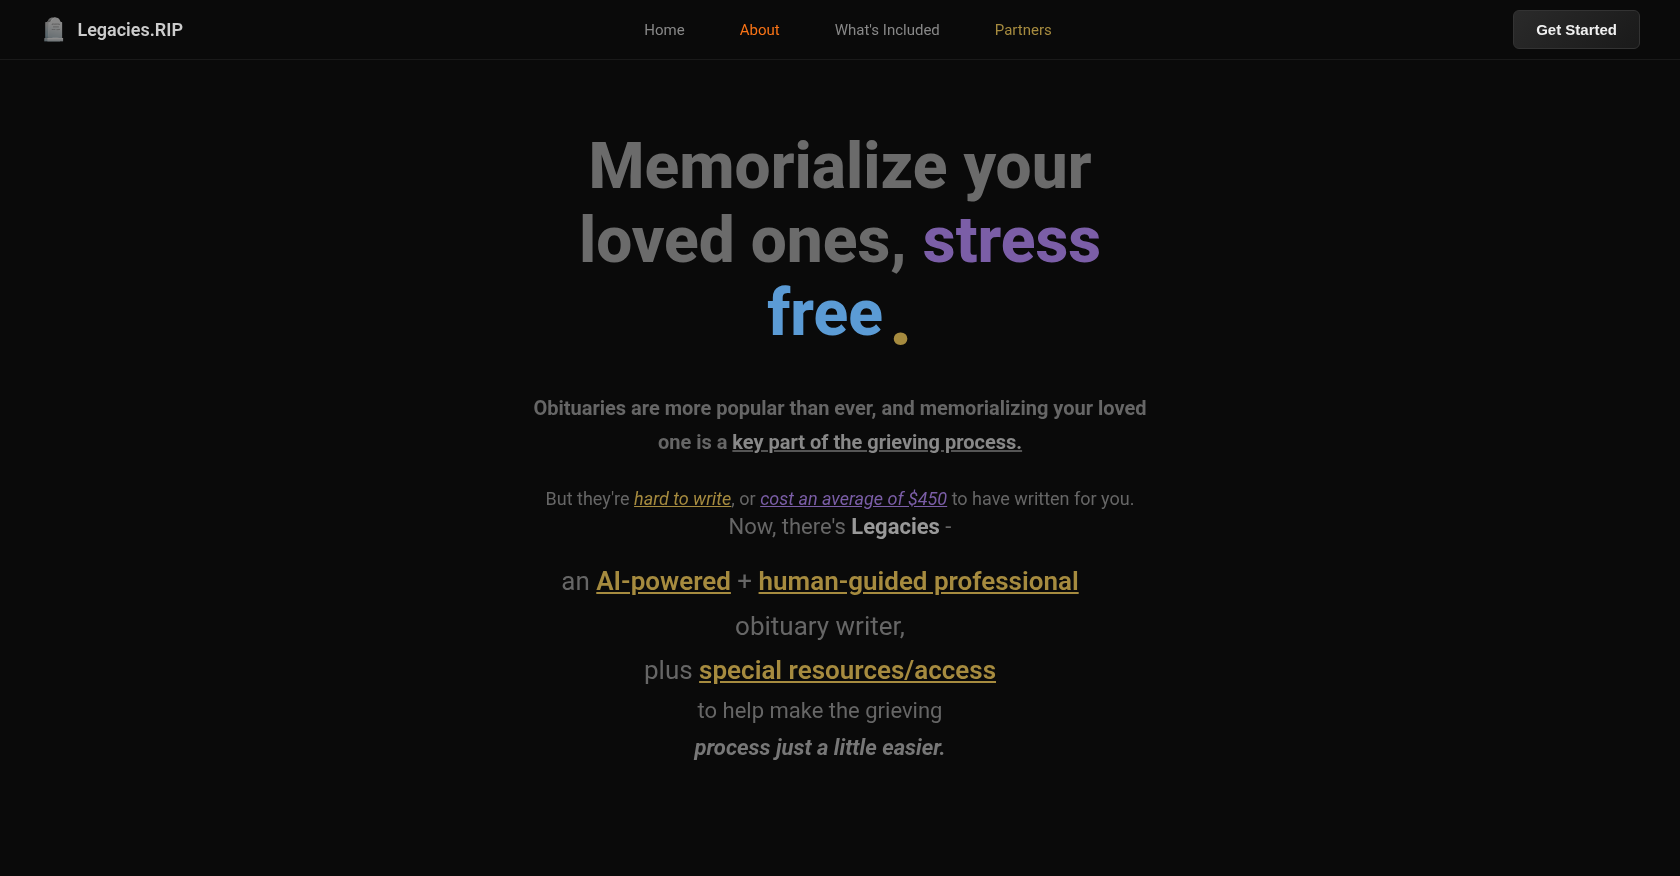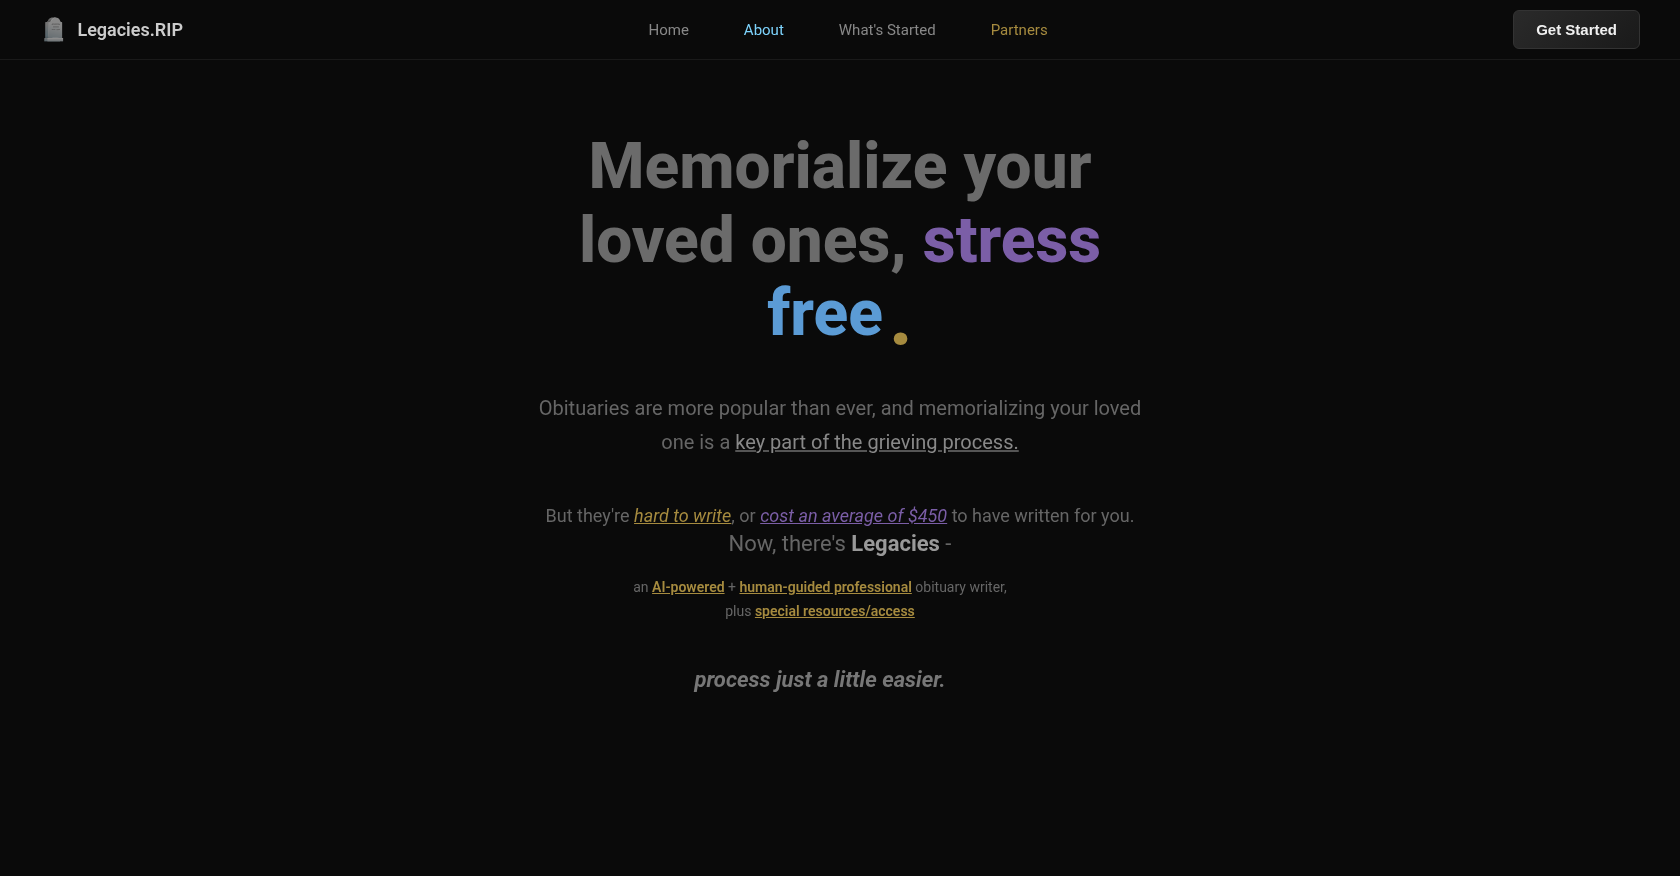--- a/index.html
+++ b/index.html
@@ -55,21 +55,21 @@
     }
 
     .nav-links a {
       text-decoration: none;
       font-size: 15px;
       color: #888;
       transition: color 0.2s;
     }
 
     .nav-links a.active-about {
-      color: #7dd3fc;
+      color: #f97316;
       text-align: right;
     }
 
     .nav-links a.active-partners {
       color: #a68b3f;
     }
 
     .nav-cta {
       background-color: #1a1a1a;
       color: #f0f0f0;
@@ -122,22 +122,22 @@
       font-size: 80px;
       line-height: 0;
       vertical-align: middle;
       margin-left: 6px;
     }
 
     .hero-subtitle {
       font-size: 20px;
       line-height: 1.7;
       color: #666;
-      margin-bottom: 42px;
-      font-weight: 400;
+      margin-bottom: 25px;
+      font-weight: 700;
     }
 
     .hero-subtitle a.key-link {
       color: #888;
       text-decoration: underline;
       text-decoration-color: #555;
     }
 
     .secondary-text {
       font-size: 18px;
@@ -161,21 +161,21 @@
       font-size: 22px;
       color: #666;
       margin-bottom: 20px;
     }
 
     .legacies-line strong {
       color: #999;
     }
 
     .ai-section {
-      font-size: 14px;
+      font-size: 26px;
       color: #666;
       line-height: 1.7;
       max-width: 580px;
     }
 
     .ai-section a.ai-link {
       color: #a68b3f;
       text-decoration: underline;
       font-weight: 600;
     }
@@ -216,21 +216,21 @@
   </a>
 
   <ul class="nav-links">
     <li>
       <a href="#">Home</a>
     </li>
     <li>
       <a href="#" class="active-about">About</a>
     </li>
     <li>
-      <a href="#">What's Started</a>
+      <a href="#">What's Included</a>
     </li>
     <li>
       <a href="#" class="active-partners">Partners</a>
     </li>
   </ul>
 
   <button class="nav-cta">Get Started</button>
 </nav>
 
 <main>
@@ -251,18 +251,18 @@
     <p class="legacies-line">
       <span>Now, there's </span><strong>Legacies</strong><span> -</span>
     </p>
 
     <p class="ai-section">
       <span>an </span><a href="#" class="ai-link">AI-powered</a><span> + </span><a href="#" class="human-link">human-guided professional</a><span> obituary writer,</span><br>
       <span> plus </span><a href="#" class="resources-link">special resources/access</a>
     </p>
 
     <p class="grieving-text">
-      <br>
+      <span>to help make the grieving</span><br>
       <em>process just a little easier.</em>
     </p>
 
   </div>
 </main>
 
 </body></html>

